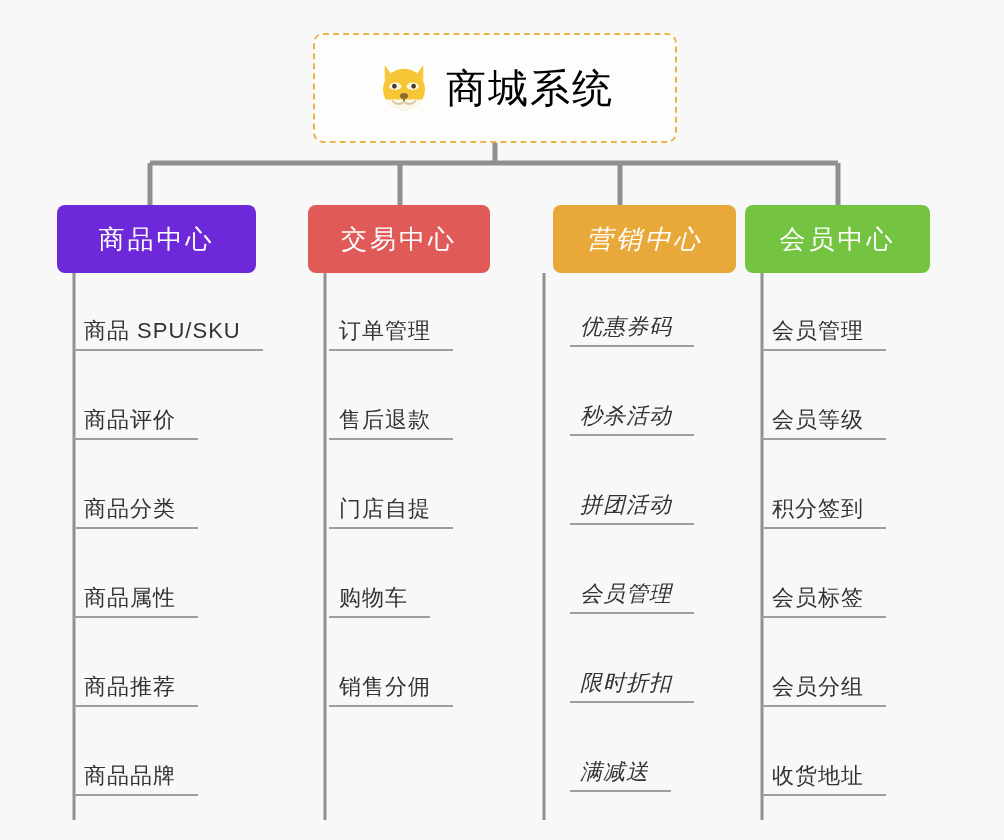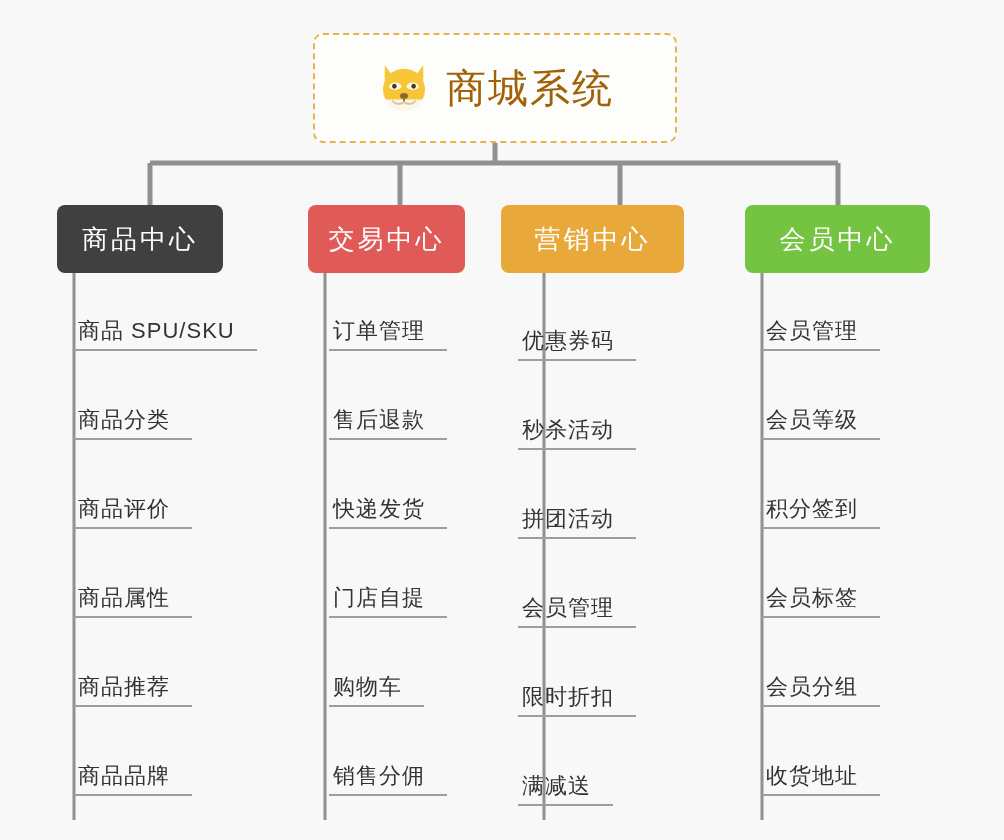--- a/index.html
+++ b/index.html
@@ -32,21 +32,21 @@
     gap: 14px;
   }
   #root-icon {
     width: 56px;
     height: 56px;
     flex: 0 0 auto;
     display: block;
   }
   #root-title {
     font-size: 40px;
-    color: #a16207;
+    color: #000000;
     letter-spacing: 2px;
     line-height: 1;
     white-space: nowrap;
     font-family: "Liberation Sans", "DejaVu Sans", sans-serif;
   }
 
   
   #connectors {
     position: absolute;
     left: 0;
@@ -87,21 +87,21 @@
   .leaf-label {
     font-size: 22px;
     color: #333333;
     letter-spacing: 1px;
     line-height: 1.1;
     padding-bottom: 6px;
     border-bottom: 2px solid #9e9e9e;
     white-space: nowrap;
     display: inline-block;
     padding-right: 22px;
-    padding-left: 4px;
+    padding-left: 10px;
   }
 </style>
 </head>
 <body>
 
 <svg id="connectors" viewBox="0 0 1004 840">
 
   <line x1="495" y1="143" x2="495" y2="163" stroke="#909090" stroke-width="5"></line>
 
   <line x1="150" y1="163" x2="838" y2="163" stroke="#909090" stroke-width="5"></line>
@@ -129,77 +129,74 @@
     <ellipse cx="43" cy="30" rx="2.6" ry="2.8" fill="#4a3a1c"></ellipse>
     <ellipse cx="32" cy="41" rx="4.6" ry="3.4" fill="#8a6a2e"></ellipse>
     <path d="M32 44 v4" stroke="#8a6a2e" stroke-width="2" fill="none"></path>
     <path d="M32 48 q-7 5 -13 -1" stroke="#d9c59a" stroke-width="2" fill="none" stroke-linecap="round"></path>
     <path d="M32 48 q7 5 13 -1" stroke="#d9c59a" stroke-width="2" fill="none" stroke-linecap="round"></path>
   </svg>
   <span id="root-title">商城系统</span>
 </div>
 
 <div class="column" style="left:57px; width:188px;">
-  <div class="cat-box" style="background:#404040; width:166px;">
+  <div class="cat-box" style="background:#6d28d9; width:199px;">
     <span>商品中心</span>
   </div>
   <div class="leaf-list" style="margin-left:17px;">
     <div class="leaf-item" style="height:78px;">
         <span class="leaf-label">商品 SPU/SKU</span>
       </div>
     <div class="leaf-item">
+        <span class="leaf-label">商品评价</span>
+      </div>
+    <div class="leaf-item">
         <span class="leaf-label">商品分类</span>
       </div>
     <div class="leaf-item">
-        <span class="leaf-label">商品评价</span>
-      </div>
-    <div class="leaf-item">
         <span class="leaf-label">商品属性</span>
       </div>
     <div class="leaf-item">
         <span class="leaf-label">商品推荐</span>
       </div>
     <div class="leaf-item">
         <span class="leaf-label">商品品牌</span>
       </div>
   </div>
 </div>
 
 <div class="column" style="left:308px; width:183px;">
-  <div class="cat-box" style="background:#e05a57; width:157px;font-family:Liberation Serif, serif;">
+  <div class="cat-box" style="background:#e05a57; width:182px;font-family:Liberation Serif, serif;">
     <span>交易中心</span>
   </div>
   <div class="leaf-list" style="margin-left:21px;">
     <div class="leaf-item" style="height:78px;">
         <span class="leaf-label">订单管理</span>
       </div>
     <div class="leaf-item">
         <span class="leaf-label">售后退款</span>
       </div>
     <div class="leaf-item">
-        <span class="leaf-label">快递发货</span>
-      </div>
-    <div class="leaf-item">
         <span class="leaf-label">门店自提</span>
       </div>
     <div class="leaf-item">
         <span class="leaf-label">购物车</span>
       </div>
     <div class="leaf-item">
         <span class="leaf-label">销售分佣</span>
       </div>
   </div>
 </div>
 
-<div class="column" style="left:501px; width:183px;">
+<div class="column" style="left:553px; width:183px;font-style:italic;">
   <div class="cat-box" style="background:#e8a93a; width:183px;">
     <span>营销中心</span>
   </div>
   <div class="leaf-list" style="margin-left:17px;">
-    <div class="leaf-item" style="height:88px;">
+    <div class="leaf-item" style="height:74px;">
         <span class="leaf-label">优惠券码</span>
       </div>
     <div class="leaf-item">
         <span class="leaf-label">秒杀活动</span>
       </div>
     <div class="leaf-item">
         <span class="leaf-label">拼团活动</span>
       </div>
     <div class="leaf-item">
         <span class="leaf-label">会员管理</span>

